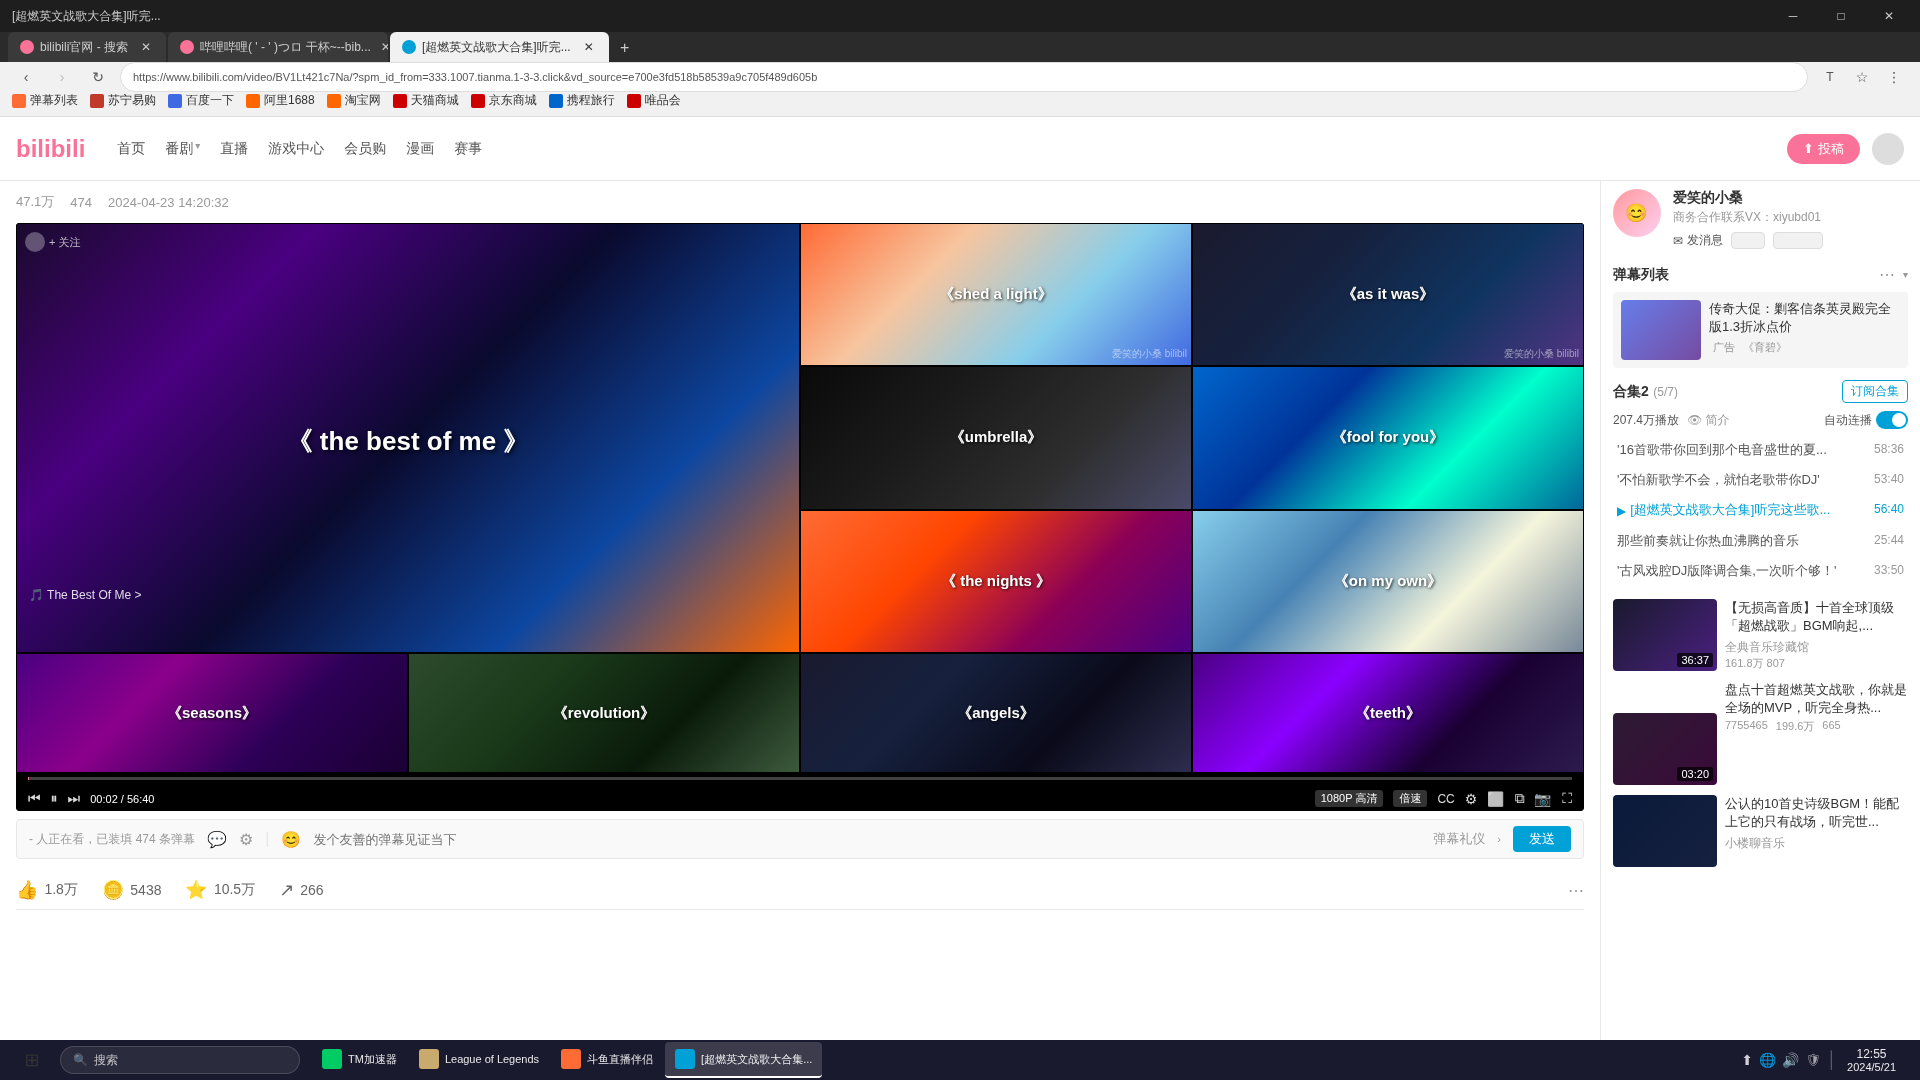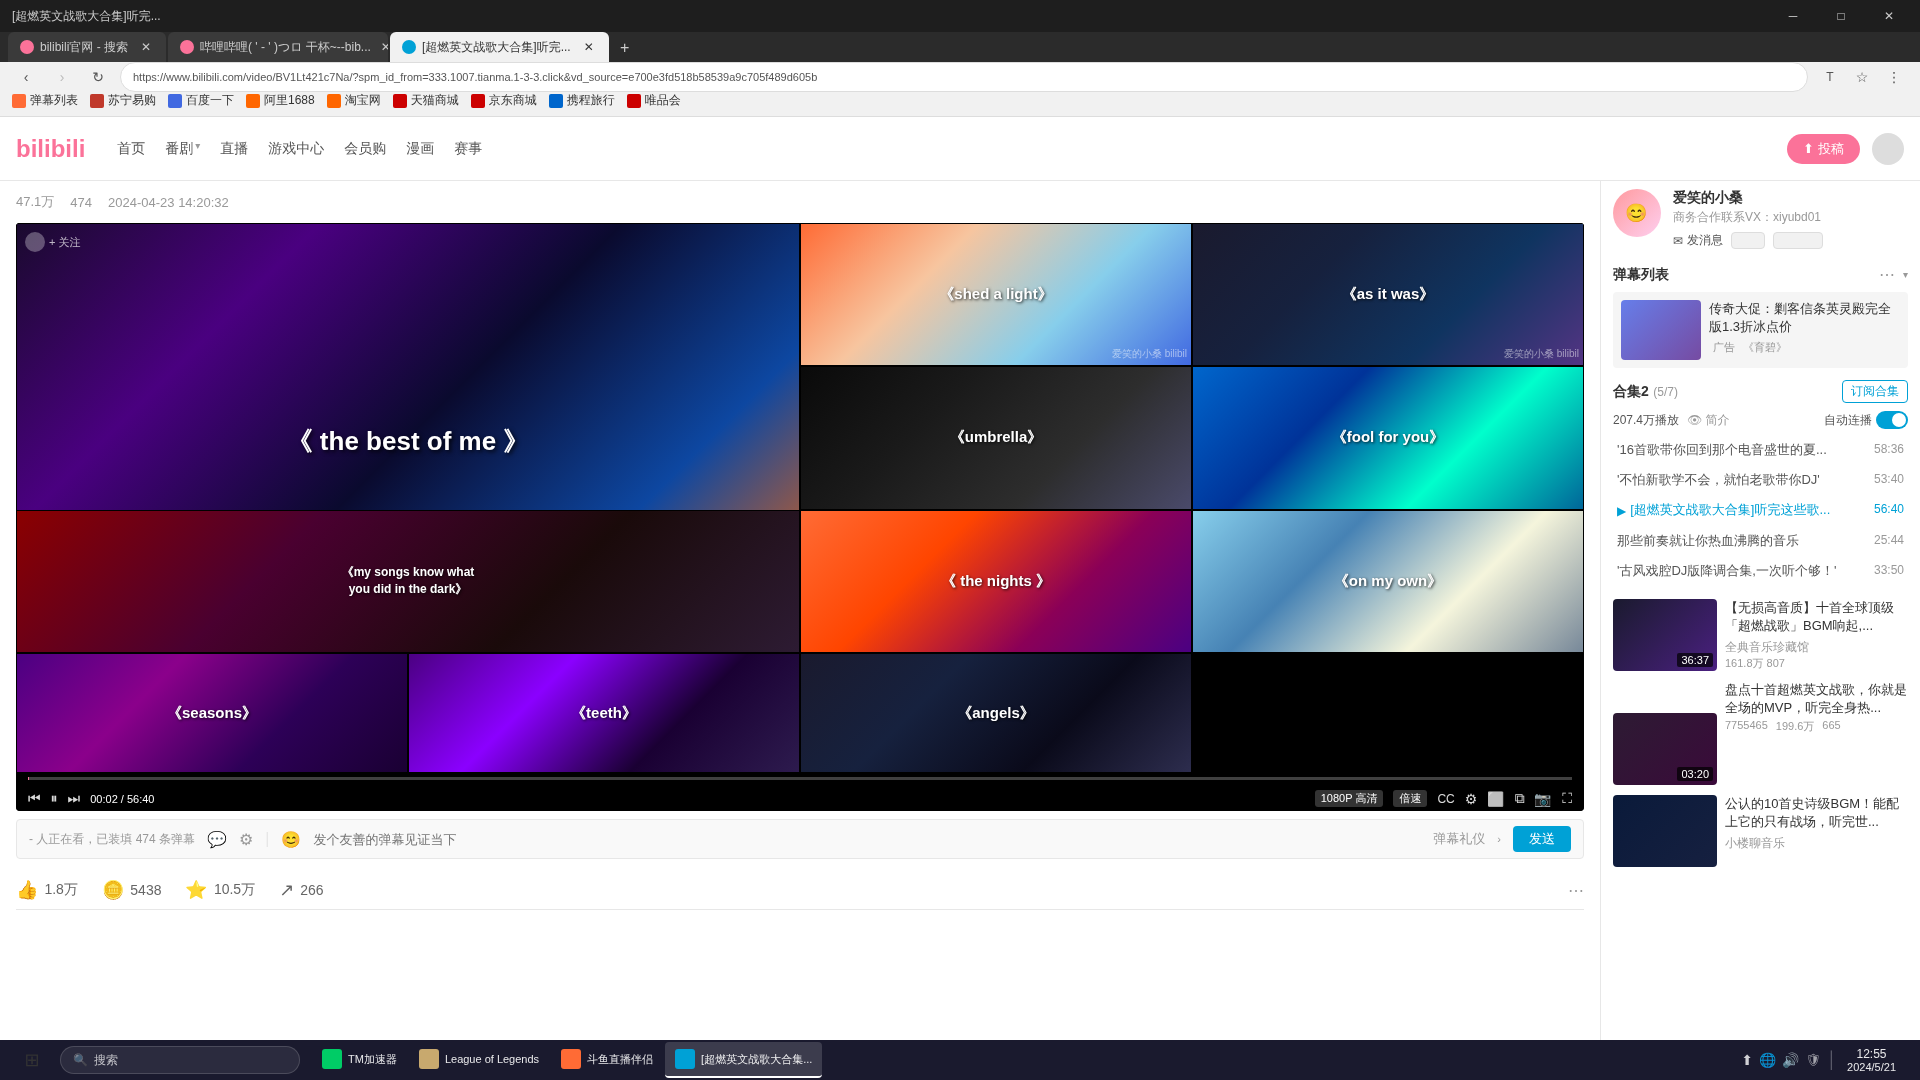--- a/index.html
+++ b/index.html
@@ -303,40 +303,40 @@
             <div style="position:absolute;bottom:4px;right:4px;font-size:10px;color:rgba(255,255,255,0.5);">爱笑的小桑 bilibil</div>
           </div>
 
           <div class="video-cell cell-umbrella" style="grid-row:2;grid-column:2;position:relative;">
             <div class="cell-label-center">《umbrella》</div>
           </div>
           <div class="video-cell cell-fool-for-you" style="grid-row:2;grid-column:3;position:relative;">
             <div class="cell-label-center">《fool for you》</div>
           </div>
 
-          <div class="video-cell cell-dark" style="grid-row:3;grid-column:1;position:relative;">
-            <div class="cell-label-center" style="font-size:12px;">《my songs know what<br>you did in the dark》</div>
-          </div>
           <div class="video-cell cell-nights" style="grid-row:3;grid-column:2;position:relative;">
             <div class="cell-label-center">《 the nights 》</div>
           </div>
           <div class="video-cell cell-on-my-own" style="grid-row:3;grid-column:3;position:relative;">
             <div class="cell-label-center">《on my own》</div>
           </div>
         </div>
 
         <div style="display:grid;grid-template-columns:1fr 1fr 1fr 1fr;height:120px;background:#000;">
           <div class="video-cell cell-seasons" style="position:relative;height:120px;">
             <div class="cell-label-center">《seasons》</div>
           </div>
+          <div class="video-cell cell-revolution" style="position:relative;height:120px;">
+            <div class="cell-label-center">《revolution》</div>
+          </div>
+          <div class="video-cell cell-angels" style="position:relative;height:120px;">
+            <div class="cell-label-center">《angels》</div>
+          </div>
           <div class="video-cell cell-teeth" style="position:relative;height:120px;">
             <div class="cell-label-center">《teeth》</div>
-          </div>
-          <div class="video-cell cell-angels" style="position:relative;height:120px;">
-            <div class="cell-label-center">《angels》</div>
           </div>
         </div>
 
         <div class="video-controls">
           <div class="progress-bar-outer">
             <div class="progress-bar-inner"></div>
           </div>
         </div>
         <div style="background:rgba(0,0,0,0.85);padding:4px 12px;display:flex;align-items:center;gap:10px;">
           <span class="control-btn">⏮</span>

